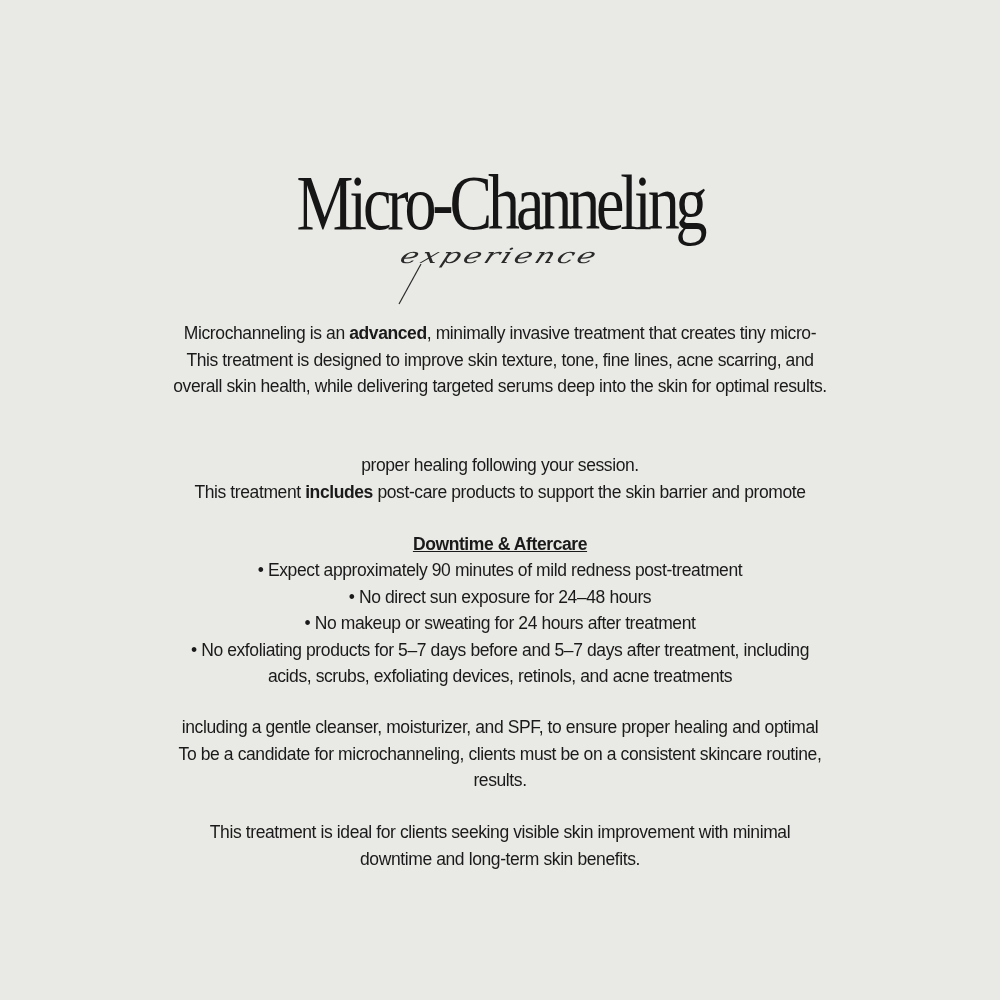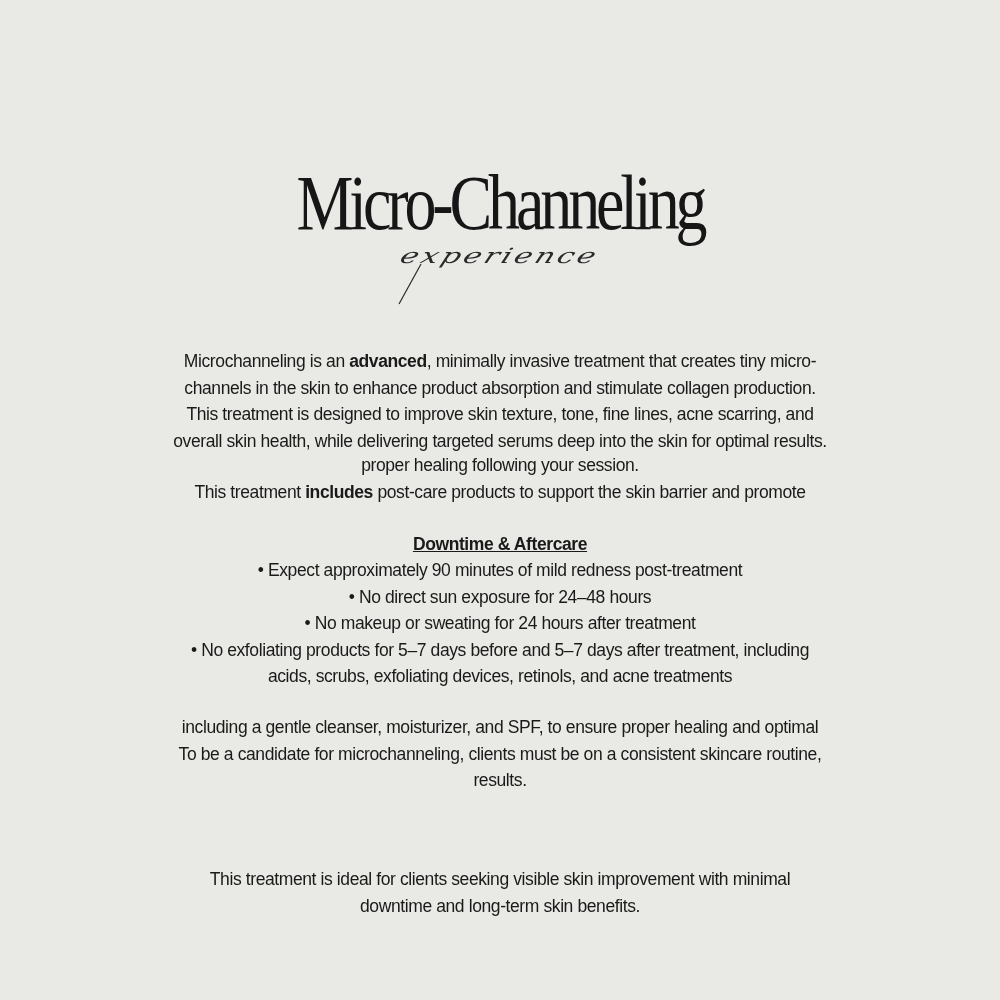--- a/index.html
+++ b/index.html
@@ -29,42 +29,41 @@
     transform: scaleY(0.7) skewX(-15deg);
   }
   .flourish { position: absolute; left: 395px; top: 262px; }
   .body-text {
     position: absolute; left: 100px; width: 800px;
     text-align: center;
     font-size: 17.5px; line-height: 26.5px;
     letter-spacing: -0.4px;
   }
   .body-text b { font-weight: bold; }
-  .p1 { top: 320px; margin-top: 28px; }
+  .p1 { top: 320px; }
   .p2 { top: 452px; }
   .h-after { top: 531px; font-weight: bold; text-decoration: underline; }
   .list { top: 557px; }
   .p3 { top: 714px; }
-  .p4 { top: 866px; }
+  .p4 { top: 819px; }
   .line { display: block; white-space: nowrap; }
 </style>
 </head>
 <body>
 
 <div class="page">
 
   <div class="title">Micro-Channeling</div>
   <div class="subtitle">experience</div>
   <svg class="flourish" width="30" height="45">
     <path d="M26 2 L4 42" stroke="#2a2a2a" stroke-width="1.2" fill="none"></path>
   </svg>
 
   <div class="body-text p1">
     <span class="line"><span>Microchanneling is an </span><b>advanced</b><span>, minimally invasive treatment that creates tiny micro-</span></span>
-    <span class="line">channels in the skin to enhance product absorption and stimulate collagen production.</span>
     <span class="line">This treatment is designed to improve skin texture, tone, fine lines, acne scarring, and</span>
     <span class="line">overall skin health, while delivering targeted serums deep into the skin for optimal results.</span>
   </div>
 
   <div class="body-text p2">
     <span class="line">proper healing following your session.</span>
     <span class="line"><span>This treatment </span><b>includes</b><span> post-care products to support the skin barrier and promote</span></span>
   </div>
 
   <div class="body-text h-after">Downtime &amp; Aftercare</div>

